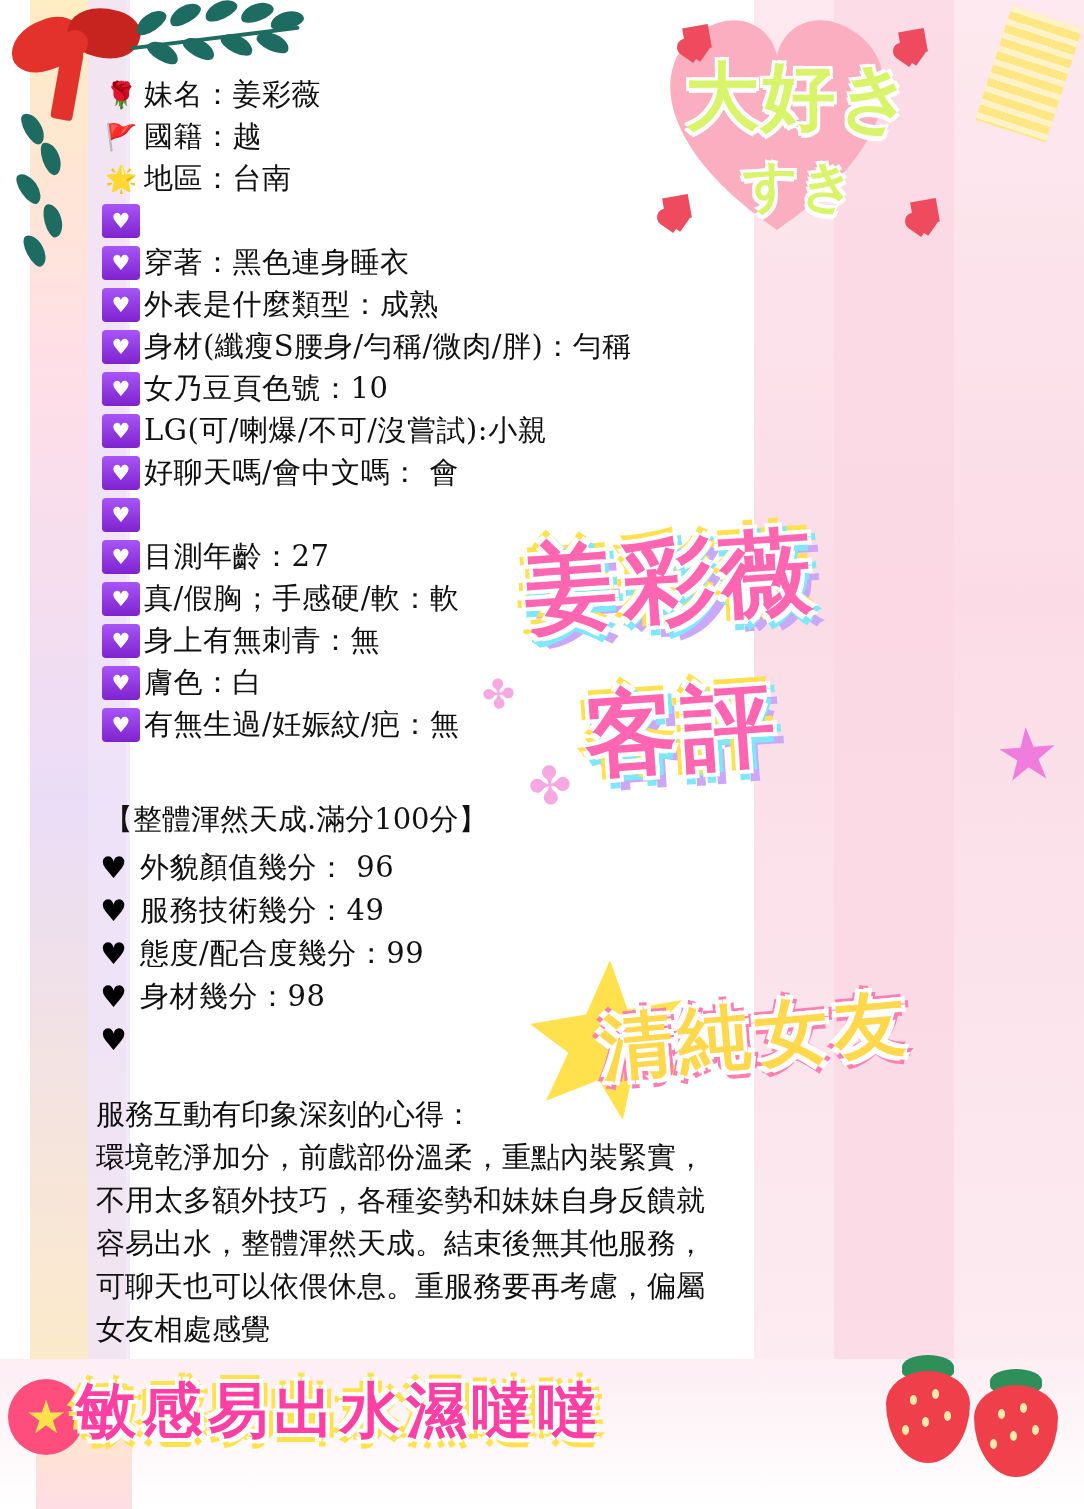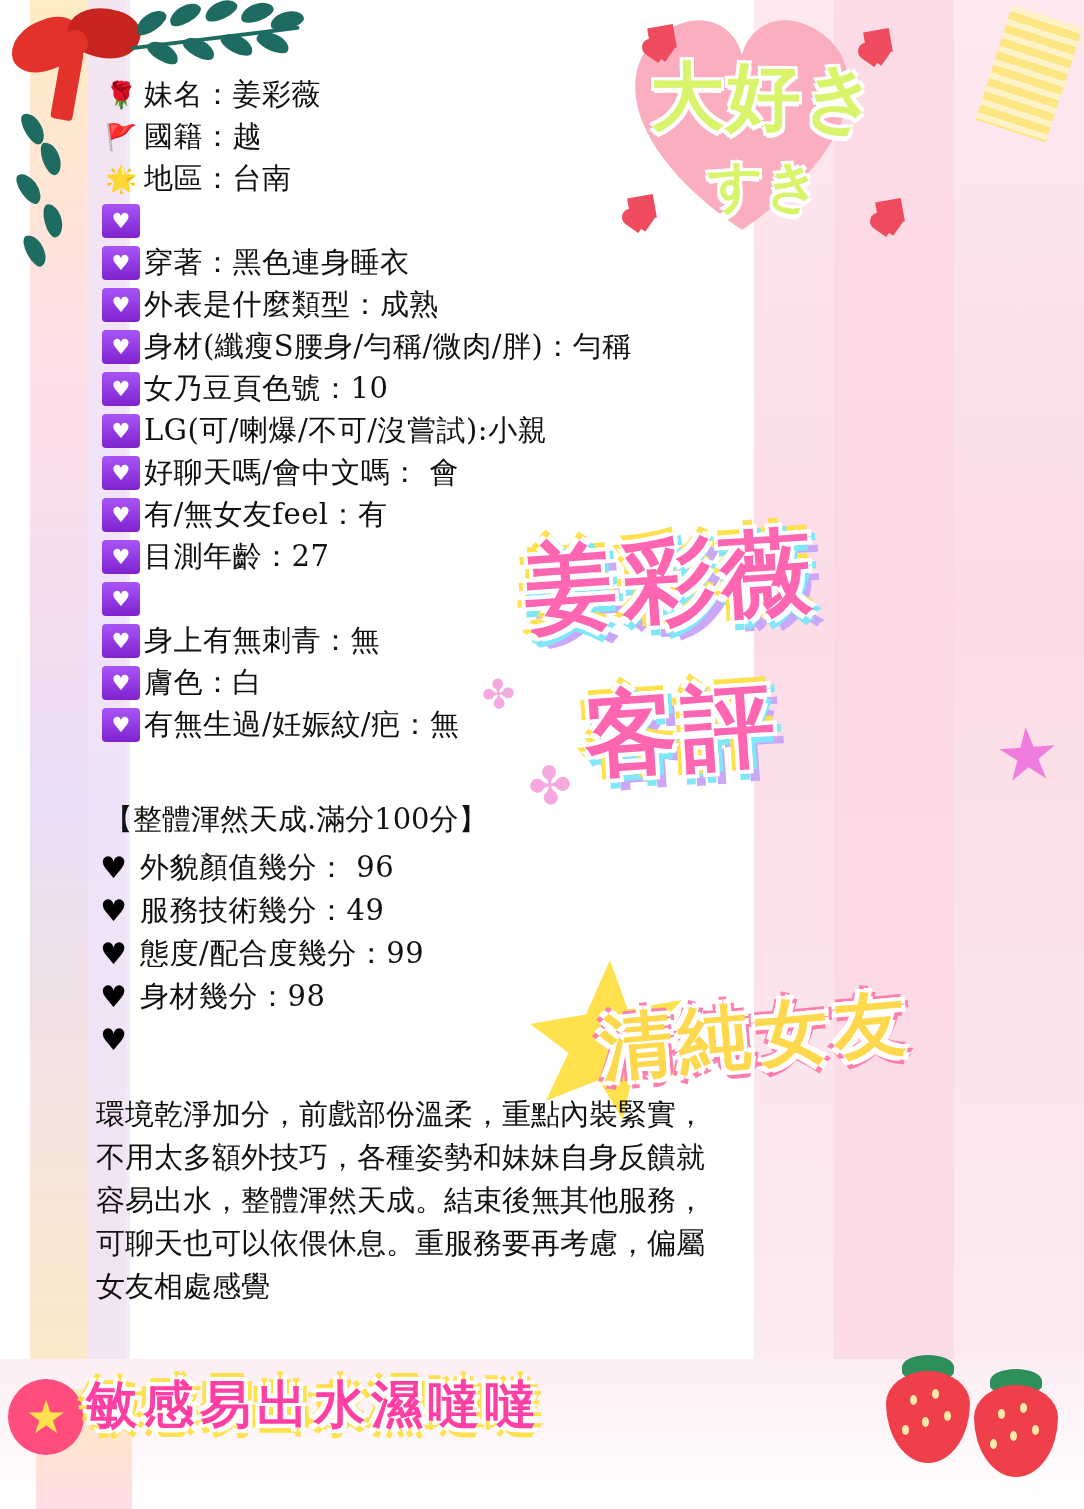--- a/index.html
+++ b/index.html
@@ -133,21 +133,21 @@
   }
   .leaf-left-col {
     position: absolute;
     left: 12px; top: 120px;
     width: 70px; height: 150px;
   }
 
   
   .heart-sticker {
     position: absolute;
-    left: 615px;
+    left: 650px;
     top: 0px;
     width: 300px;
     height: 285px;
   }
   .heart-inner {
     position: absolute;
     inset: 0;
     clip-path: path("M127 230 C 10 150, 0 70, 45 35 C 85 5, 120 25, 127 55 C 134 25, 169 5, 209 35 C 254 70, 244 150, 127 230 Z");
     background: #fbaec0;
   }
@@ -330,25 +330,25 @@
   
   .bottom-banner {
     position: absolute;
     left: 0;
     bottom: 22px;
     width: 1084px;
     height: 130px;
   }
   .banner-text {
     position: absolute;
-    left: 86px;
+    left: 76px;
     top: 14px;
     font-family: "DejaVu Serif", "Liberation Serif", serif;
     font-weight: bold;
-    font-size: 51px;
+    font-size: 60px;
     letter-spacing: 6px;
     color: #ff3fa4;
     text-shadow:
       -4px -4px 0 #ffffff, 4px -4px 0 #ffffff, -4px 4px 0 #ffffff, 4px 4px 0 #ffffff,
       -8px 0 0 #ffe14d, 8px 0 0 #ffe14d, 0 9px 0 #ffe14d, 0 -8px 0 #ffe14d;
   }
   .banner-star {
     position: absolute;
     left: 8px;
     top: 22px;
@@ -485,28 +485,28 @@
     <div class="info-row">
       <div class="heart-badge">♥</div>
       <div class="row-text">LG(可/喇爆/不可/沒嘗試):小親</div>
     </div>
     <div class="info-row">
       <div class="heart-badge">♥</div>
       <div class="row-text">好聊天嗎/會中文嗎： 會</div>
     </div>
     <div class="info-row">
       <div class="heart-badge">♥</div>
-      <div class="row-text">有/無女友feel：有</div>
     </div>
     <div class="info-row">
       <div class="heart-badge">♥</div>
       <div class="row-text">目測年齡：27</div>
     </div>
     <div class="info-row">
       <div class="heart-badge">♥</div>
+      <div class="row-text">真/假胸；手感硬/軟：軟</div>
     </div>
     <div class="info-row">
       <div class="heart-badge">♥</div>
       <div class="row-text">身上有無刺青：無</div>
     </div>
     <div class="info-row">
       <div class="heart-badge">♥</div>
       <div class="row-text">膚色：白</div>
     </div>
     <div class="info-row">
@@ -546,20 +546,21 @@
       <div class="black-heart">♥</div>
     </div>
   </div>
 
   <div class="burst">
     <div class="burst-star"></div>
     <div class="burst-text">清純女友</div>
   </div>
 
   <div class="review">
+    <div>服務互動有印象深刻的心得：</div>
     <div>環境乾淨加分，前戲部份溫柔，重點內裝緊實，</div>
     <div>不用太多額外技巧，各種姿勢和妹妹自身反饋就</div>
     <div>容易出水，整體渾然天成。結束後無其他服務，</div>
     <div>可聊天也可以依偎休息。重服務要再考慮，偏屬</div>
     <div>女友相處感覺</div>
   </div>
 
   <div class="bottom-banner">
     <div class="banner-star">★</div>
     <div class="banner-text">敏感易出水濕噠噠</div>

